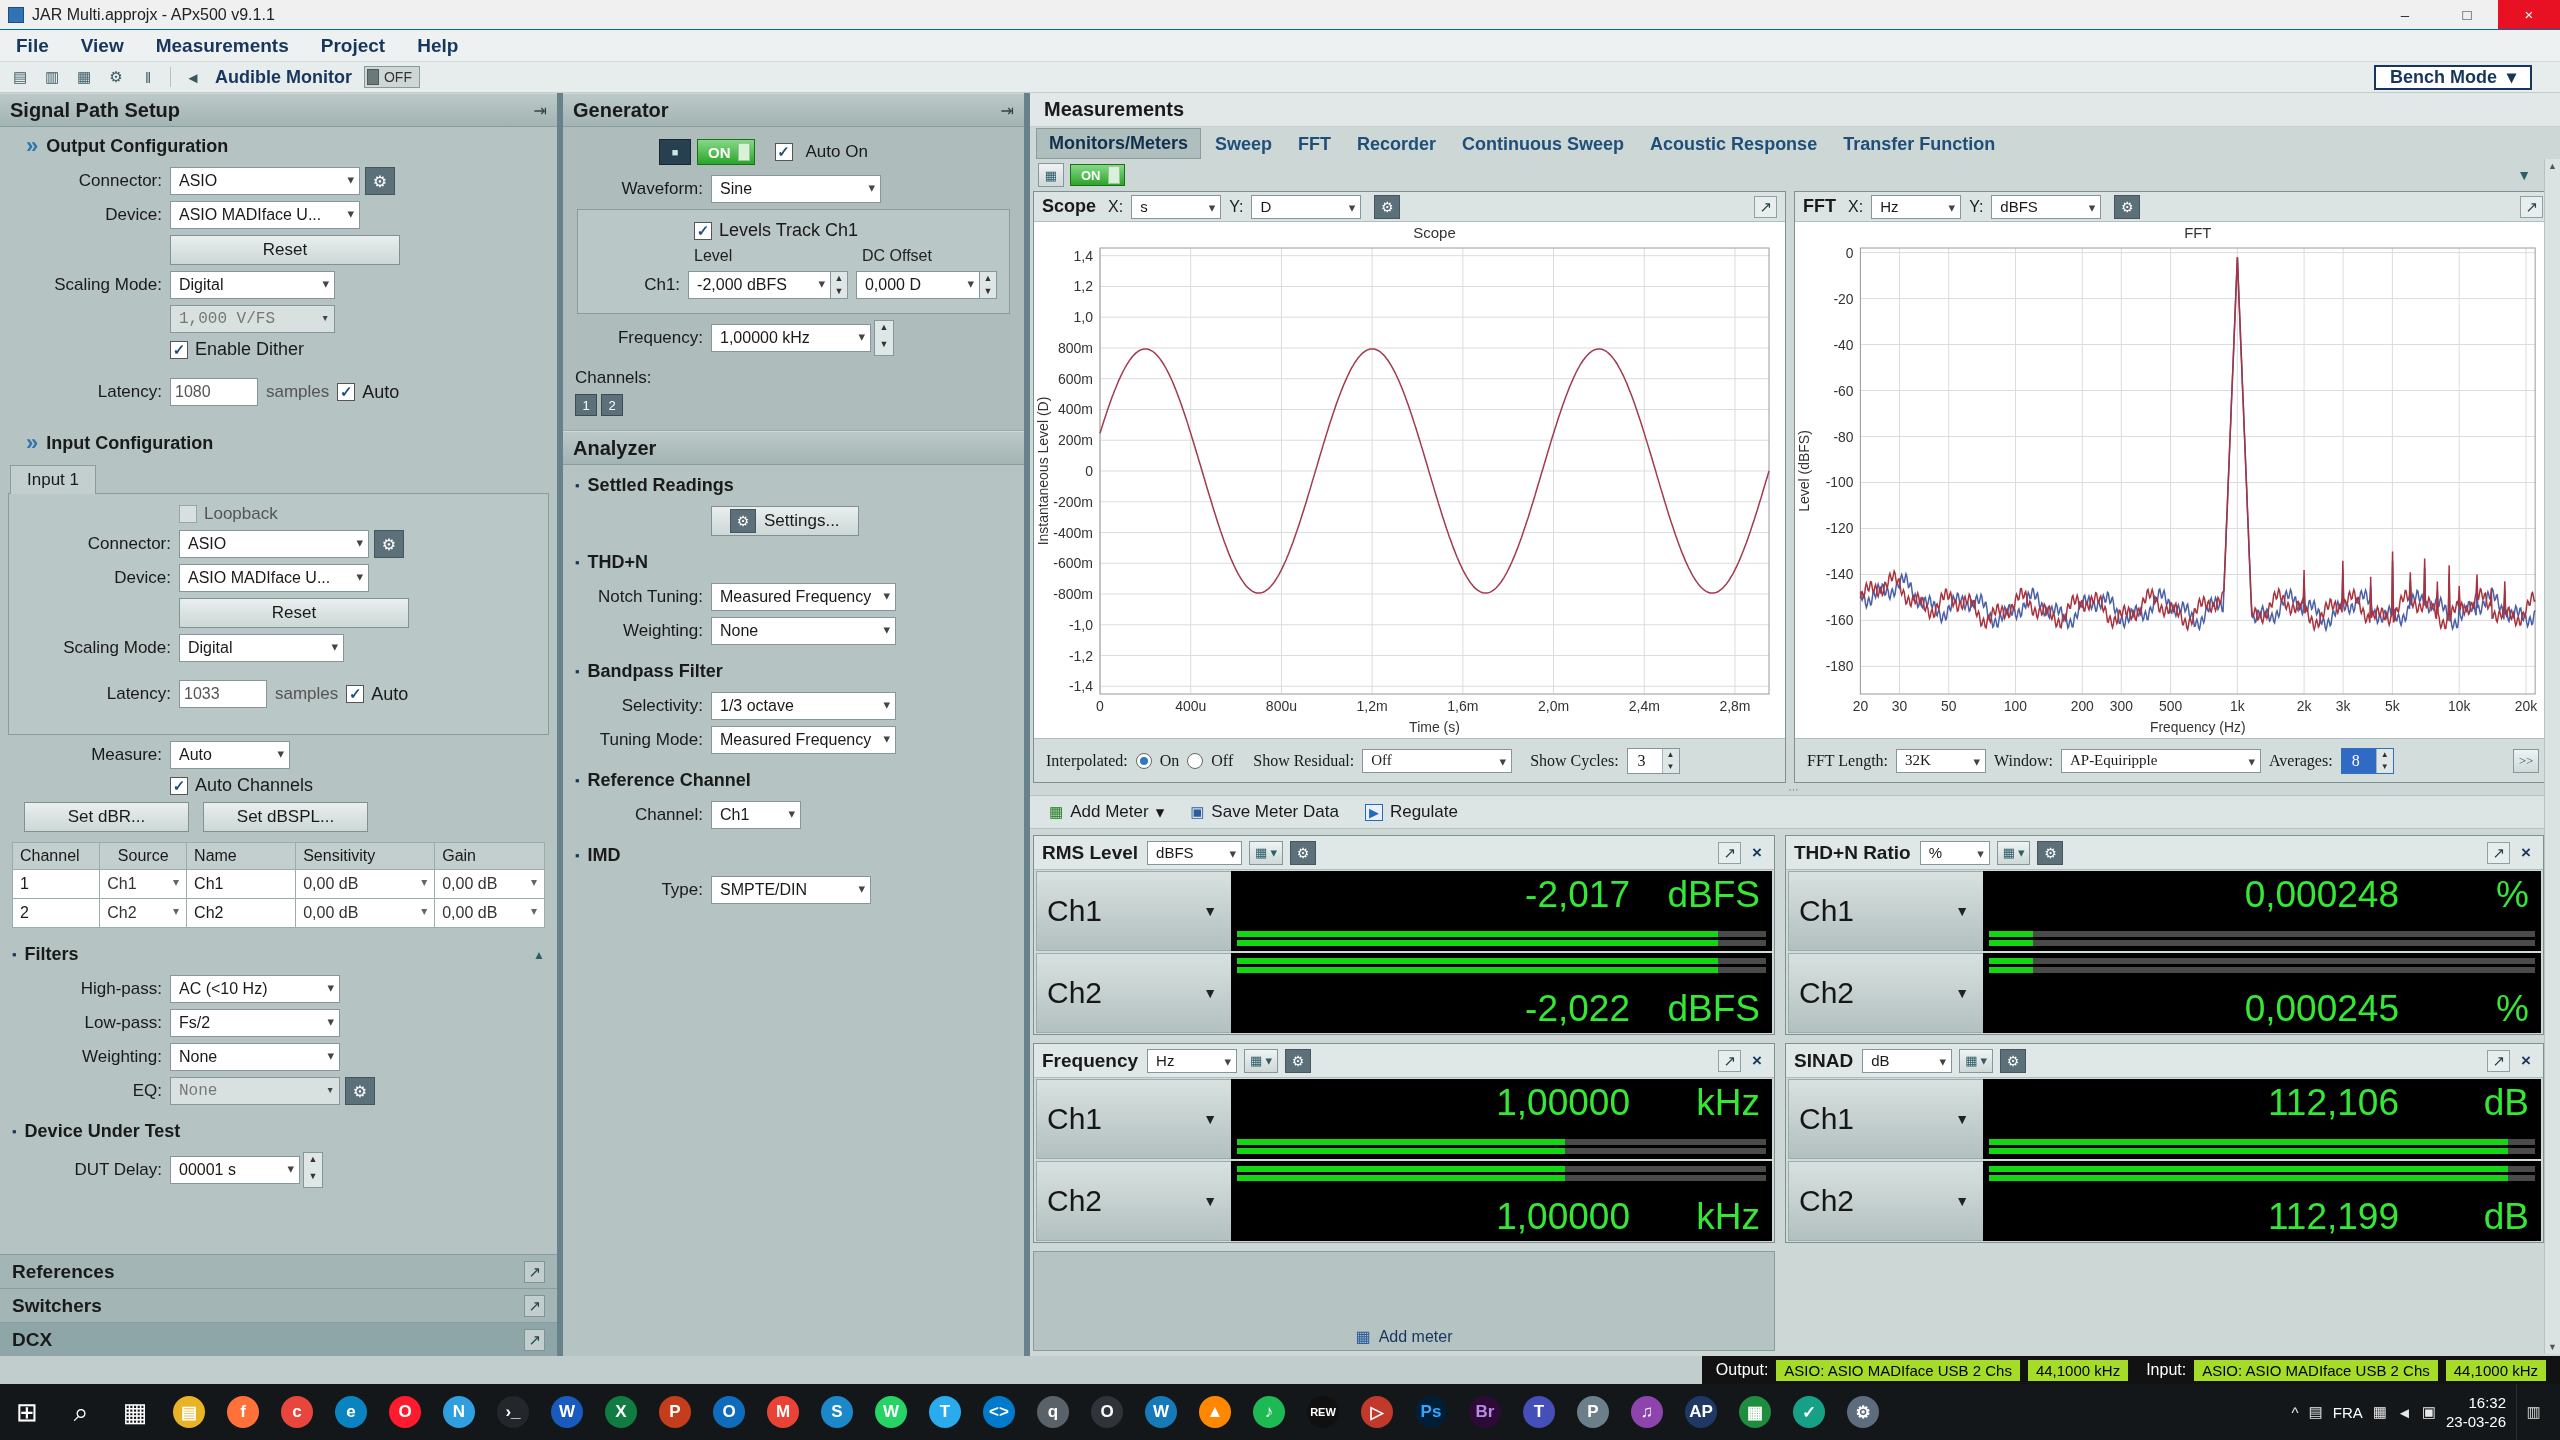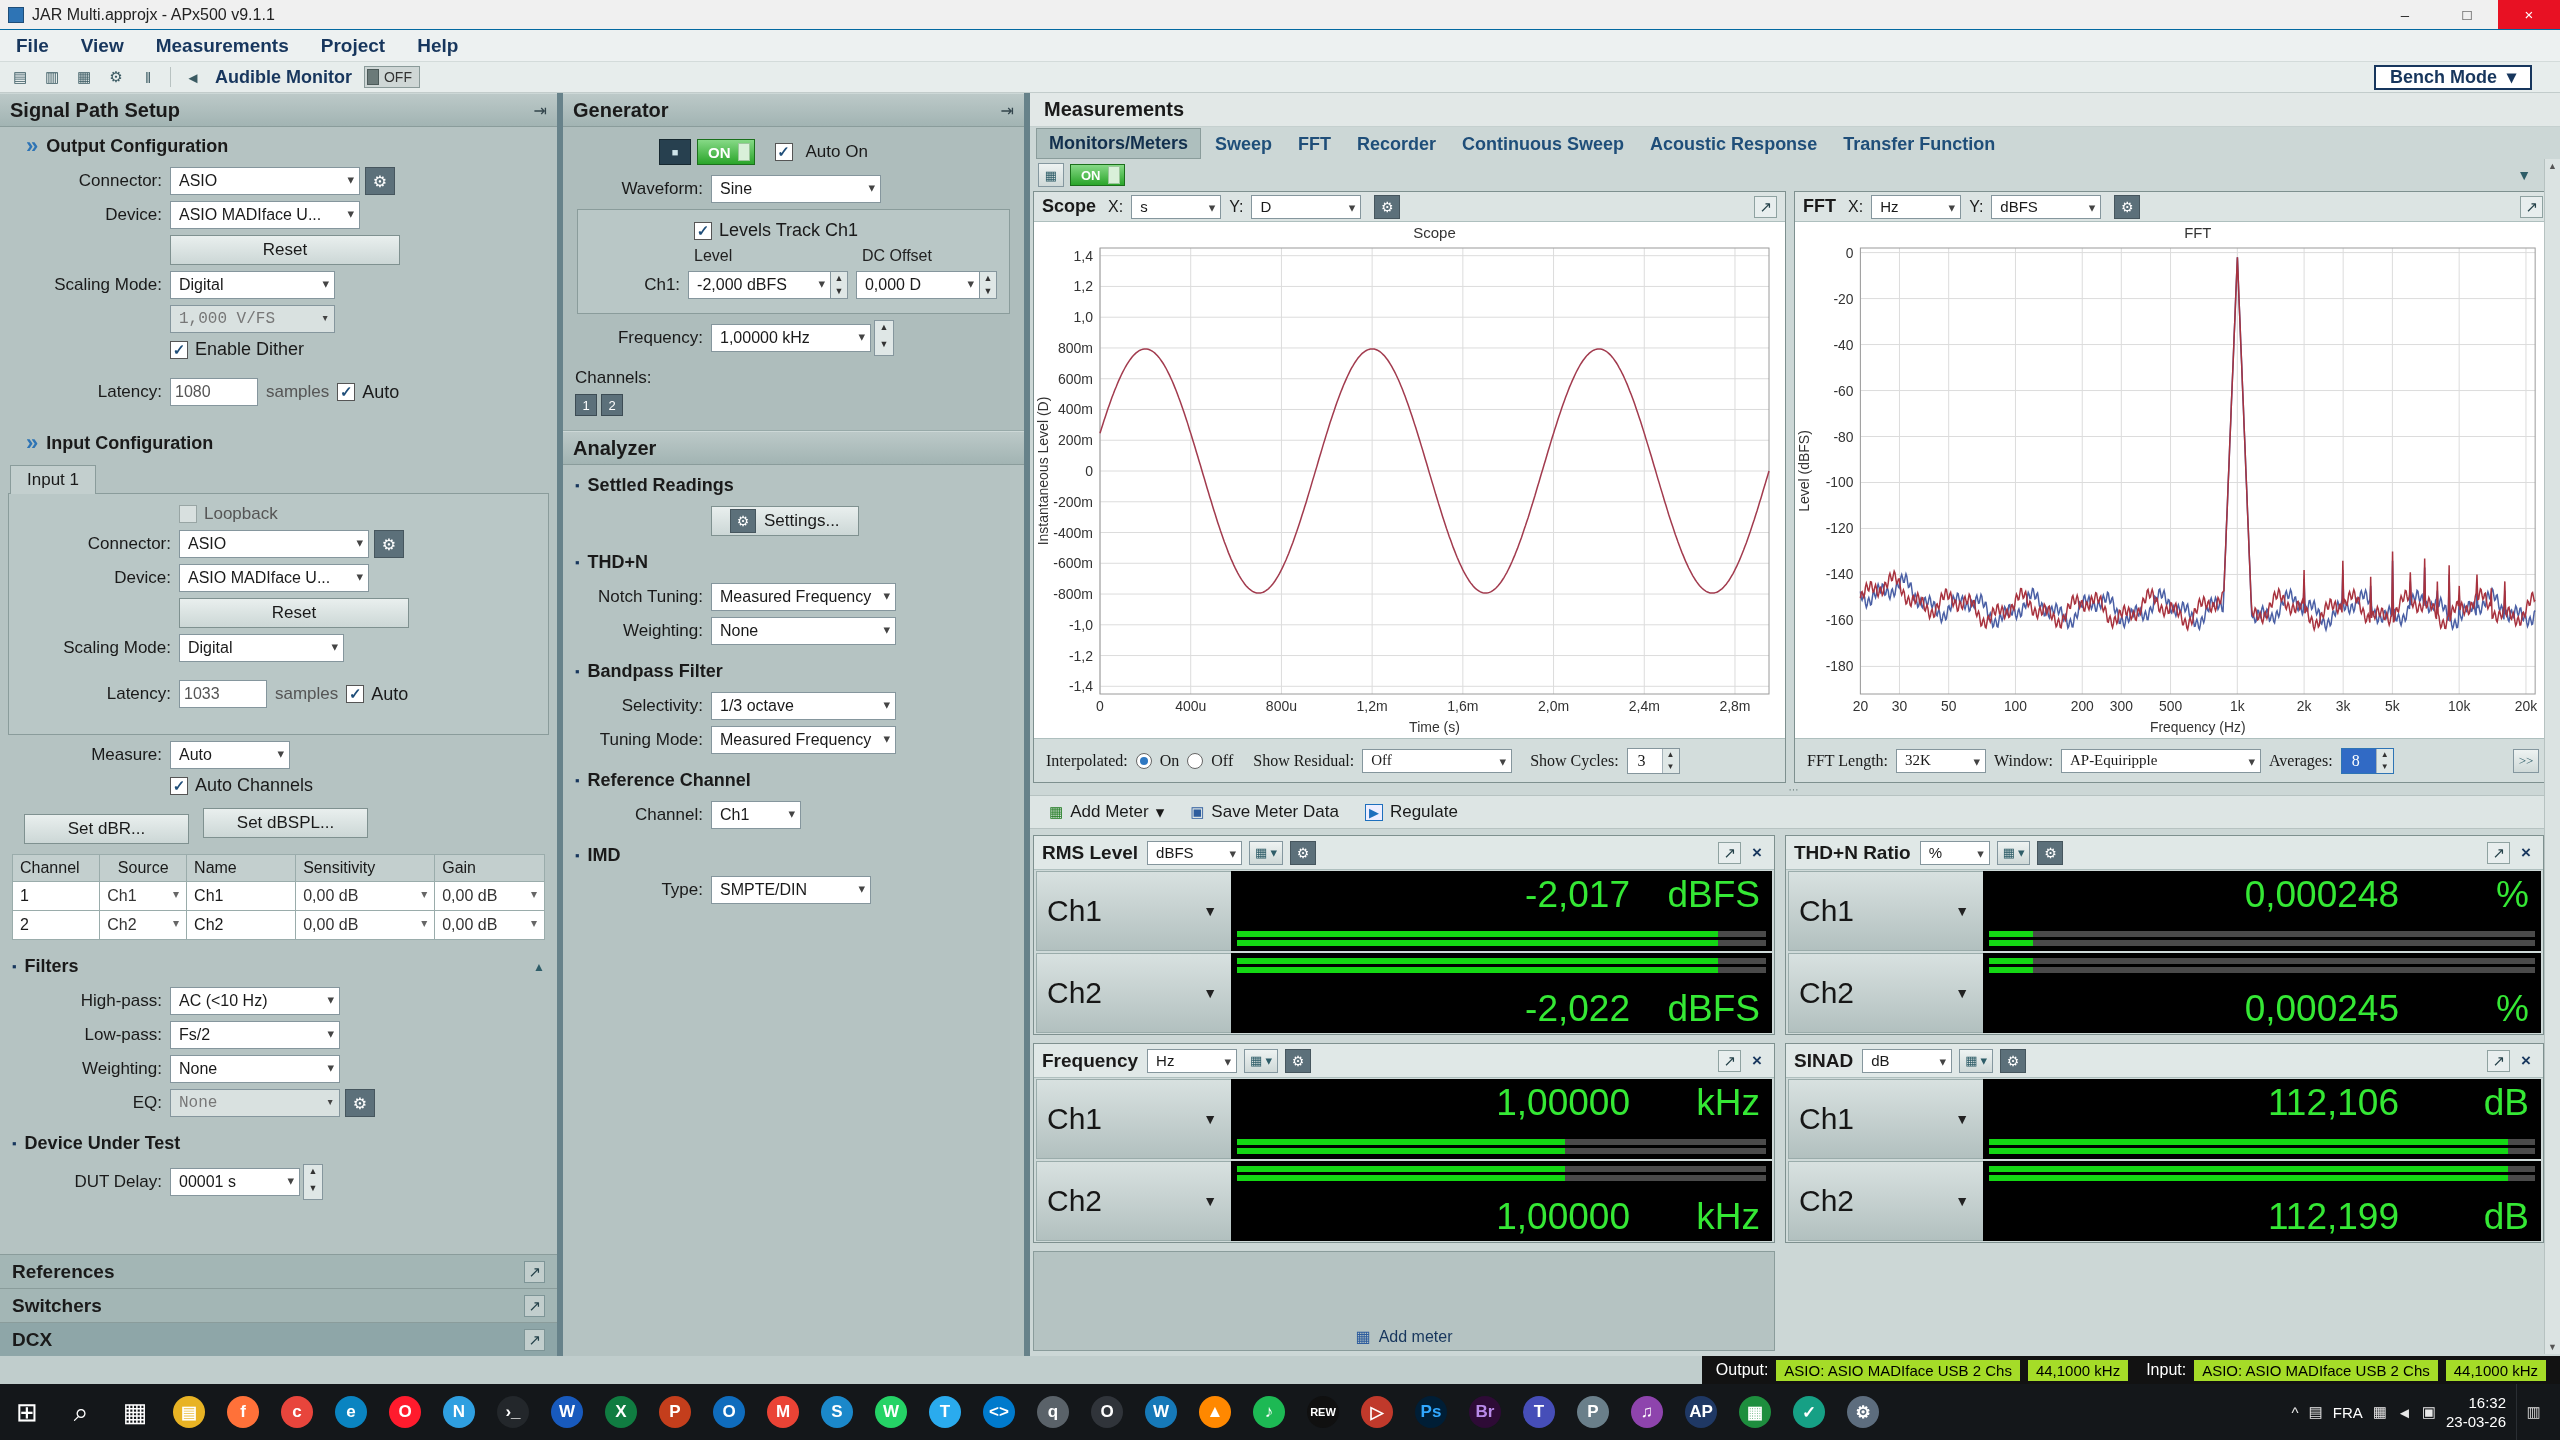--- a/index.html
+++ b/index.html
@@ -297,21 +297,21 @@
             </span>
         </div>
         <div class="frow">
           <span class="flabel"></span>
           <span class="cb">
               <span>✓</span>
             </span>
           <span>Auto Channels</span>
         </div>
         <div class="frow" style="gap:14px;margin-left:24px;">
-          <span class="btn" style="width:165px;margin-top:12px;">Set dBR...</span>
+          <span class="btn" style="width:165px;">Set dBR...</span>
           <span class="btn" style="width:165px;">Set dBSPL...</span>
         </div>
 
         <table class="chtable">
           <tbody>
               <tr>
             <th style="width:88px;">Channel</th>
             <th style="width:88px;text-align:center;">Source</th>
             <th style="width:112px;">Name</th>
             <th style="width:142px;">Sensitivity</th>

